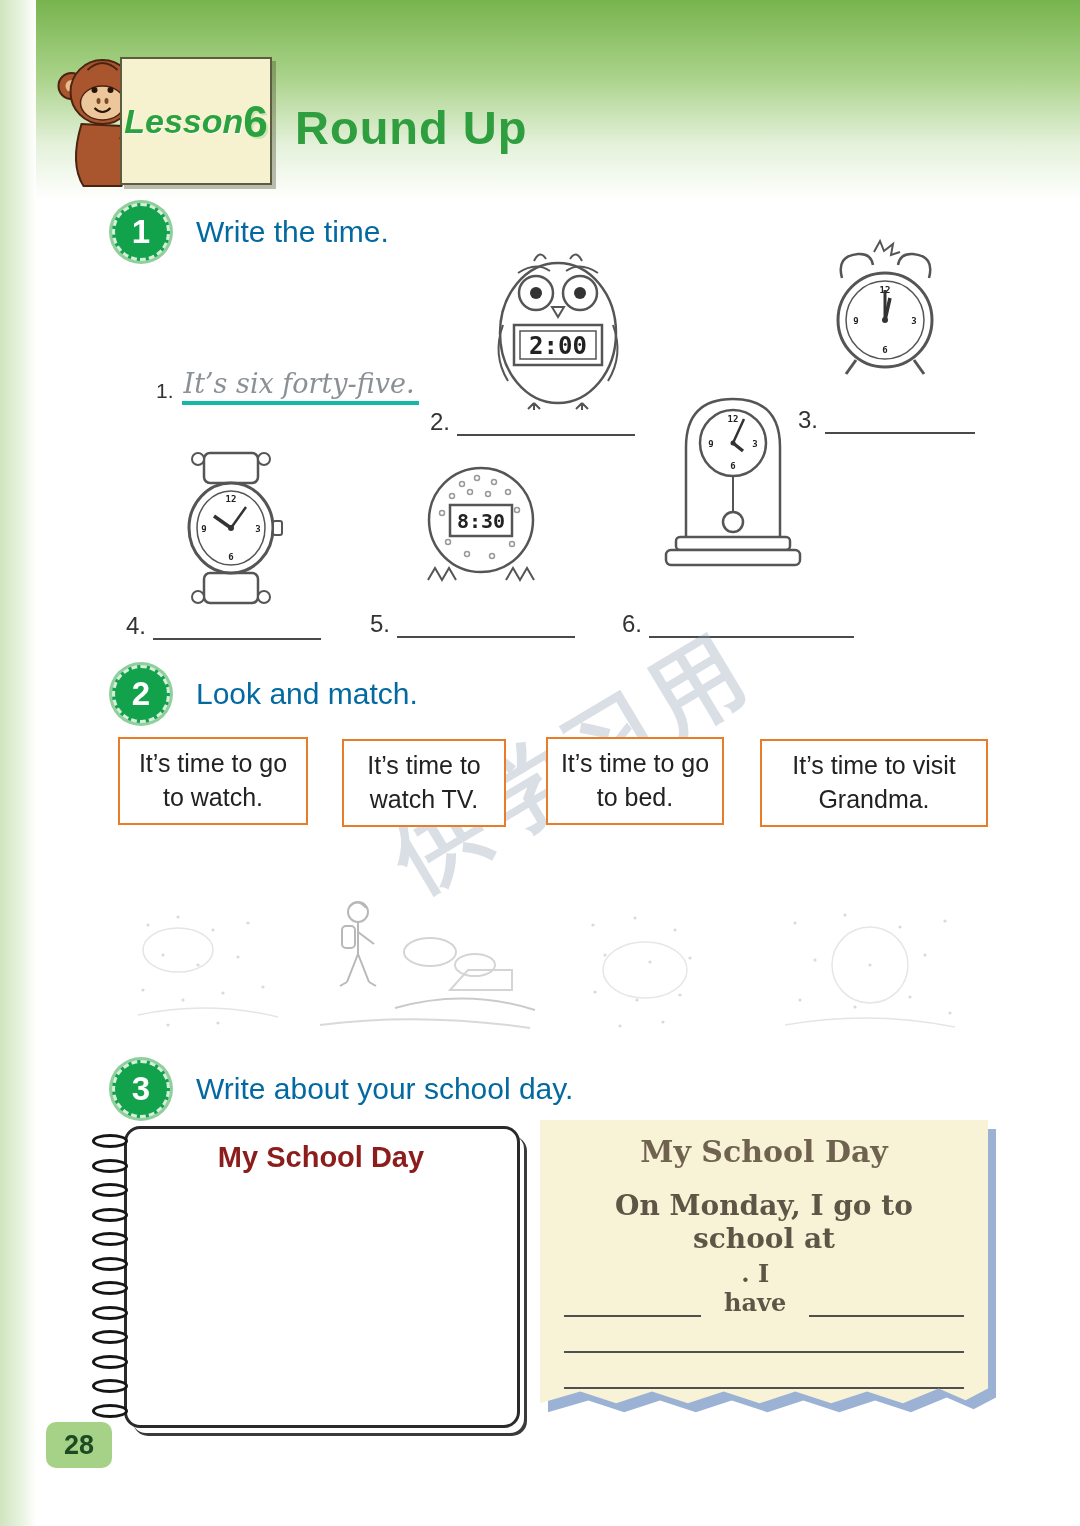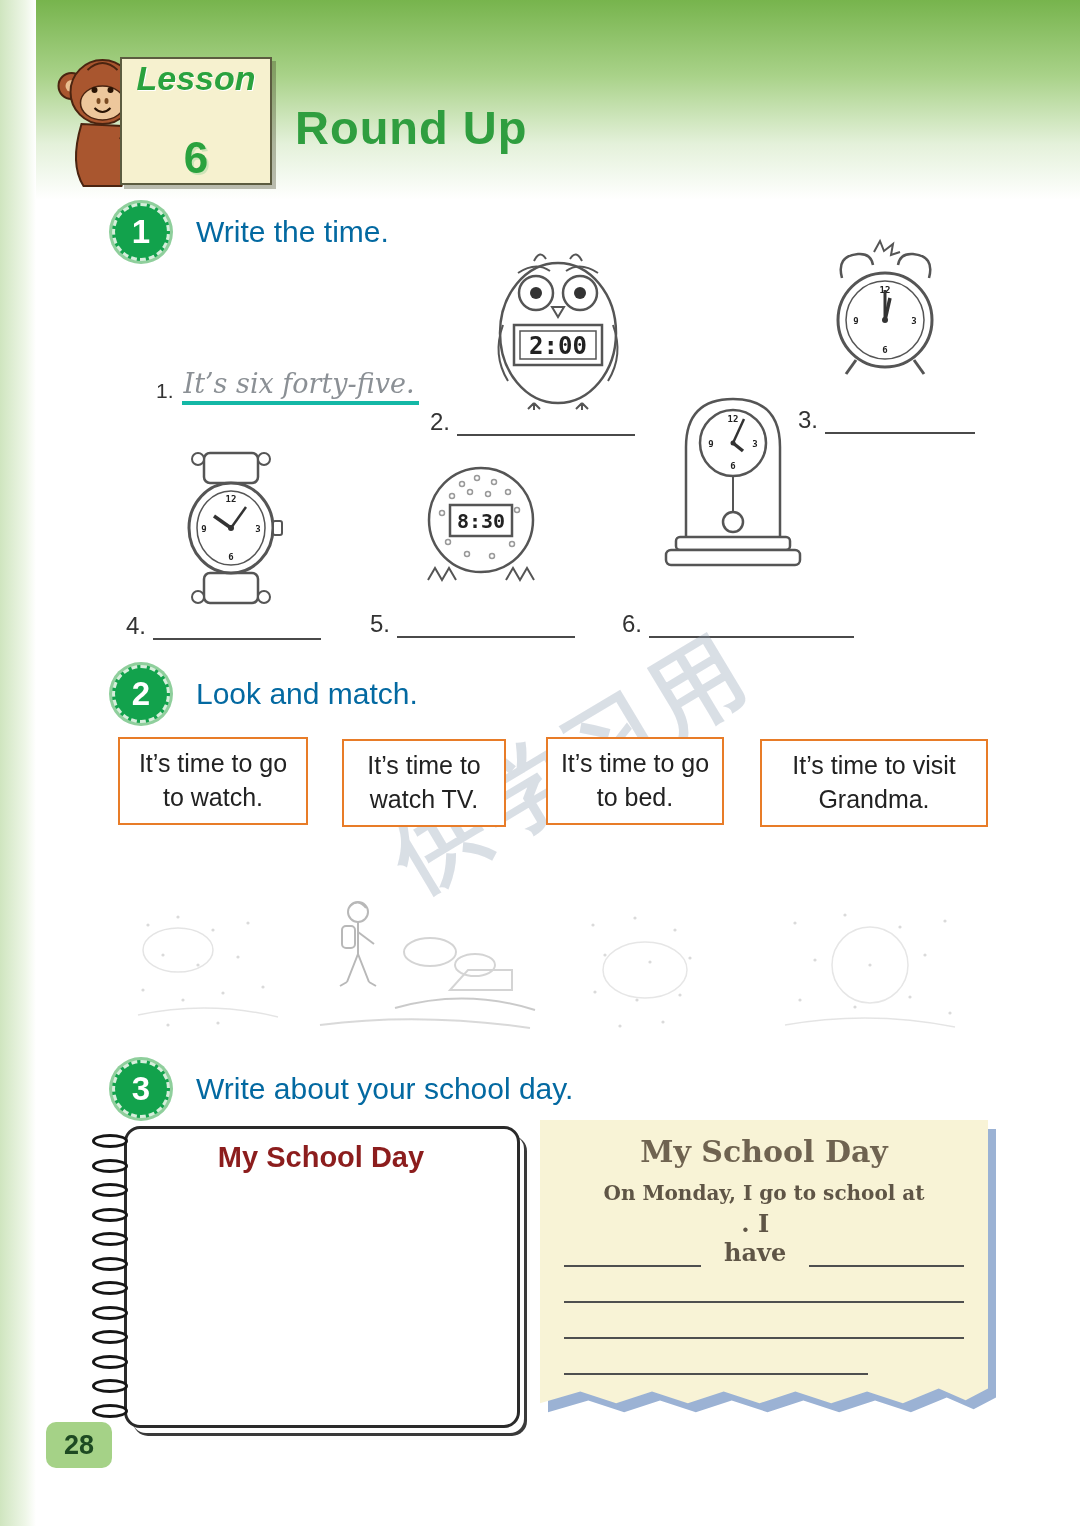--- a/index.html
+++ b/index.html
@@ -6,21 +6,21 @@
   body{font-family:"Liberation Sans",sans-serif;background:#fff}
   .page{position:relative;width:1080px;height:1526px;background:#fff;overflow:hidden}
 
   .top-band{position:absolute;top:0;left:0;width:100%;height:200px;
     background:linear-gradient(180deg,#77b44d 0%,#a9d289 38%,#e4f1da 72%,#ffffff 100%)}
   .left-strip{position:absolute;top:0;left:0;width:36px;height:100%;
     background:linear-gradient(90deg,#cfe5bf 0%,#eef6e7 70%,#ffffff 100%)}
 
   .sign{position:absolute;left:120px;top:57px;width:152px;height:128px;background:#f6f1cf;
     border:2px solid #5c5c40;box-shadow:4px 4px 0 rgba(70,70,40,.35);
-    display:flex;flex-direction:column;align-items:center;justify-content:space-between;z-index:3}
+    display:flex;flex-direction:row;align-items:center;justify-content:center;z-index:3}
   .sign .lesson{font-size:34px;font-weight:bold;color:#2aa23e;font-style:italic;text-shadow:1px 1px 0 #fff}
   .sign .num6{font-size:44px;font-weight:bold;color:#2aa23e;text-shadow:2px 2px 0 #cfe4b8;margin-top:2px}
   .monkey{position:absolute;left:48px;top:44px;width:118px;height:148px;z-index:2}
 
   .page-title{position:absolute;left:295px;top:100px;font-size:47px;font-weight:bold;color:#2f9e3f;letter-spacing:1px}
 
   .sec{position:absolute;display:flex;align-items:center;gap:26px;z-index:2}
   .sec .num{width:58px;height:58px;border-radius:50%;background:#12a24c;border:3px dashed #d6eedb;
     color:#fff;font-size:33px;font-weight:bold;display:flex;align-items:center;justify-content:center;
     box-shadow:0 0 0 3px #8fcf9c}
@@ -55,21 +55,21 @@
   .coil{width:36px;height:14px;border:3px solid #161616;border-radius:50%;background:#fff}
   .nb-title{font-size:29px;font-weight:bold;color:#8c1d1d;text-align:center;margin-bottom:6px}
   .nb-body{font-size:25px;color:#111;line-height:1.42;text-indent:40px}
 
   .paper-wrap{position:absolute;left:540px;top:1120px;width:448px;height:295px;
     --torn:polygon(0 0,100% 0,100% 91%,95% 95%,89% 91%,81% 96%,73% 92%,65% 96%,57% 92%,49% 96%,41% 92%,33% 96%,25% 92%,17% 96%,9% 92%,0 96%)}
   .paper-shadow{position:absolute;left:8px;top:9px;width:100%;height:100%;background:#9bb2d4;clip-path:var(--torn)}
   .paper{position:absolute;left:0;top:0;width:100%;height:100%;background:#f8f3d6;clip-path:var(--torn);
     padding:14px 24px 0 24px;font-family:"DejaVu Serif",serif;color:#5f5546}
   .pp-title{font-size:30px;font-weight:bold;color:#6f6350;text-align:center}
-  .pp-line1{font-size:20px;font-weight:bold;text-align:center;margin-top:12px}
+  .pp-line1{font-size:28px;font-weight:bold;text-align:center;margin-top:20px}
   .pp-row{font-size:24px;font-weight:bold;text-align:center;margin-top:4px;display:flex;align-items:flex-end;justify-content:center;gap:6px}
   .wline{display:inline-block;border-bottom:2px solid #4f4f4f;height:24px}
   .rule{border-bottom:2px solid #4f4f4f;height:36px}
   .rule.short{width:76%}
 
   .pagenum{position:absolute;left:46px;top:1422px;width:66px;height:46px;background:#a5d287;
     border-radius:10px;display:flex;align-items:center;justify-content:center;
     font-size:27px;color:#1d4a22;font-weight:bold}
 </style>
 </head>

